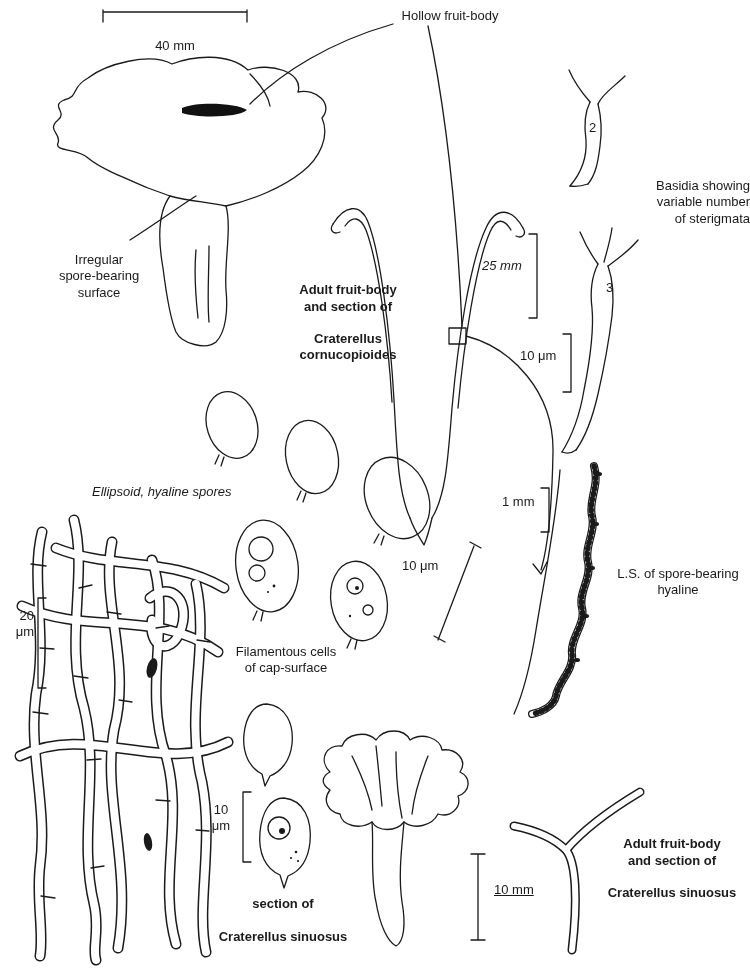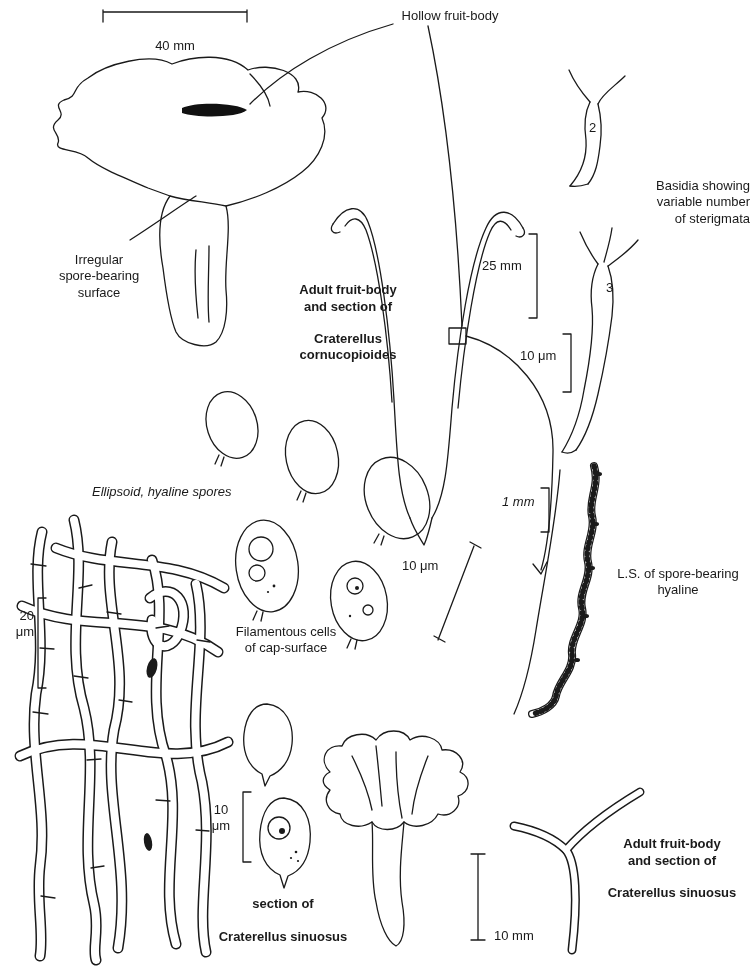--- a/index.html
+++ b/index.html
@@ -226,48 +226,48 @@
   </div>
 
   <div class="lbl center" style="left:626px;top:178px;width:124px;text-align:right;">Basidia  showing
 variable  number
 of  sterigmata</div>
 
   <div class="lbl num" style="left:589px;top:120px;">2</div>
 
   <div class="lbl num" style="left:606px;top:280px;">3</div>
 
-  <div class="lbl" style="left:482px;top:258px;">25 mm</div>
+  <div class="lbl" style="left:482px;top:258px;font-style:italic;">25 mm</div>
 
   <div class="lbl" style="left:520px;top:348px;">10 μm</div>
 
   <div class="lbl" style="left:92px;top:484px;font-style:italic;">Ellipsoid, hyaline spores</div>
 
   <div class="lbl" style="left:402px;top:558px;">10 μm</div>
 
-  <div class="lbl" style="left:502px;top:494px;font-style:italic;">1 mm</div>
+  <div class="lbl" style="left:502px;top:494px;">1 mm</div>
 
   <div class="lbl center" style="left:606px;top:566px;width:144px;">L.S. of spore-bearing
 hyaline</div>
 
   <div class="lbl center" style="left:6px;top:608px;width:28px;text-align:right;">20
 μm</div>
 
-  <div class="lbl center" style="left:222px;top:624px;width:128px;">Filamentous cells
+  <div class="lbl center" style="left:222px;top:644px;width:128px;">Filamentous cells
 of cap-surface</div>
 
   <div class="lbl center" style="left:206px;top:802px;width:30px;">10
 μm</div>
 
   <div class="lbl center" style="left:210px;top:880px;width:146px;">
     <span class="plain">section of</span>
     <span class="species">Craterellus sinuosus</span>
   </div>
 
-  <div class="lbl" style="left:494px;top:928px;">10 mm</div>
+  <div class="lbl" style="left:494px;top:882px;text-decoration:underline;">10 mm</div>
 
   <div class="lbl center" style="left:594px;top:820px;width:156px;">
     <span class="plain">Adult fruit-body
 and section of</span>
     <span class="species">Craterellus sinuosus</span>
   </div>
 
 </div>
 
 </body></html>

